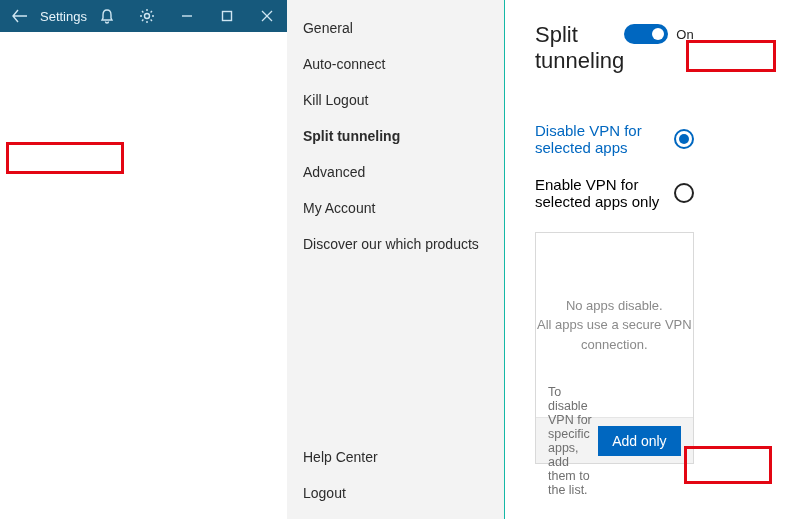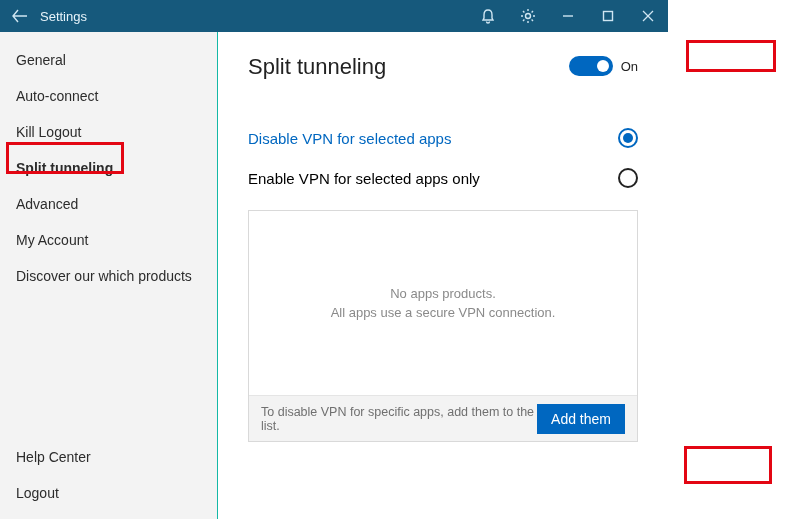--- a/index.html
+++ b/index.html
@@ -1,17 +1,17 @@
 <!DOCTYPE html>
 <html><head>
 <meta charset="utf-8">
 <style>
   * { box-sizing: border-box; margin: 0; padding: 0; font-family: "Segoe UI", Arial, sans-serif; }
   html, body { width: 800px; height: 519px; overflow: hidden; background: #fff; }
-  .app { width: 668px; height: 519px; display: flex; flex-direction: column; justify-content: flex-end; }
+  .app { width: 668px; height: 519px; display: flex; flex-direction: row; }
 
   
   .titlebar { height: 32px; background: #16597c; color: #cfe6f2; display: flex; align-items: center; }
   .titlebar .back { width: 44px; height: 32px; display:flex; align-items:center; justify-content:center; }
   .titlebar .title { font-size: 13px; color: #e6f3fa; flex: 0 0 auto; }
   .titlebar .spacer { flex: 1; }
   .titlebar .tb-icon { width: 40px; height:32px; display:flex; align-items:center; justify-content:center; color:#cfe6f2; }
   .titlebar svg { stroke: #cfe6f2; stroke-width: 1.4; fill: none; }
   .titlebar .close svg line { stroke-width: 1.2; }
 
@@ -131,26 +131,26 @@
           <div class="rad"></div>
         </div>
         <div class="radio-row">
           <div class="lbl">Enable VPN for selected apps only</div>
           <div class="rad"></div>
         </div>
       </div>
 
       <div class="apps-box">
         <div class="apps-empty">
-          <div>No apps products.</div>
+          <div>No apps disable.</div>
           <div>All apps use a secure VPN connection.</div>
         </div>
         <div class="apps-footer">
           <div class="hint">To disable VPN for specific apps, add them to the list.</div>
-          <button class="add-btn">Add them</button>
+          <button class="add-btn">Add only</button>
         </div>
       </div>
     </div>
   </div>
 
   <div class="hl" style="left:6px; top:142px; width:118px; height:32px;"></div>
   <div class="hl" style="left:686px; top:40px; width:90px; height:32px;"></div>
   <div class="hl" style="left:684px; top:446px; width:88px; height:38px;"></div>
 
 </div>

